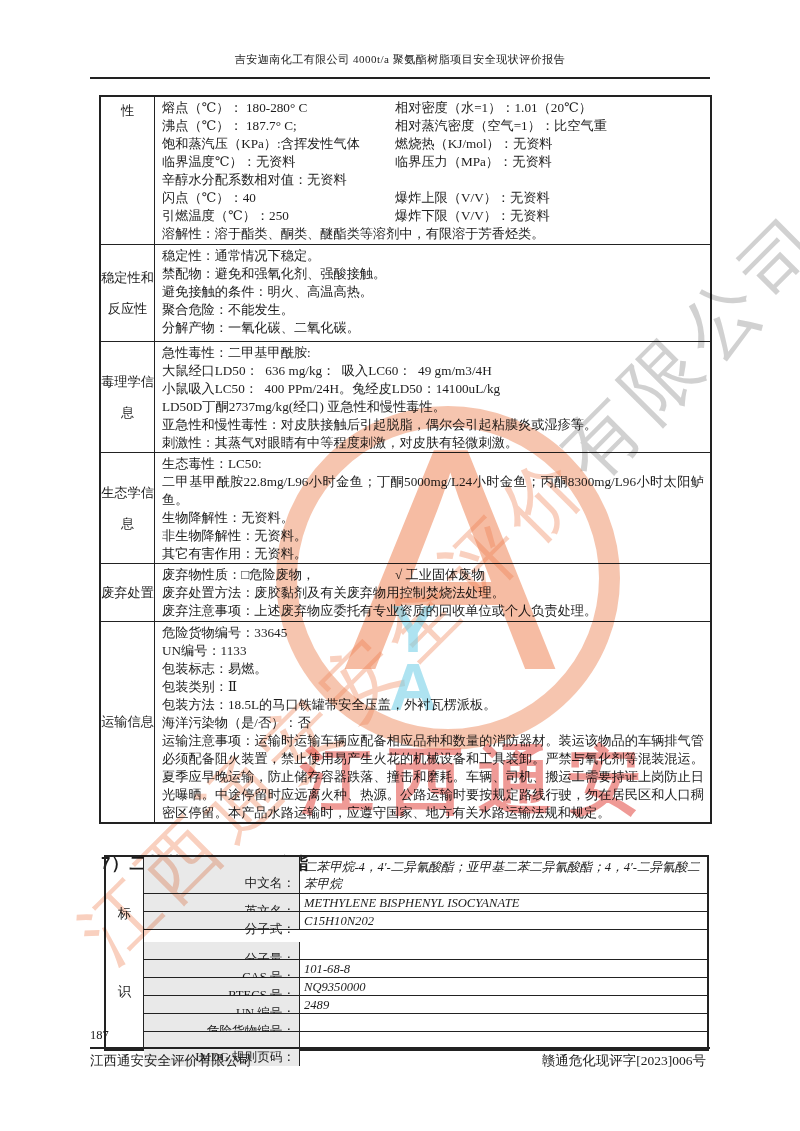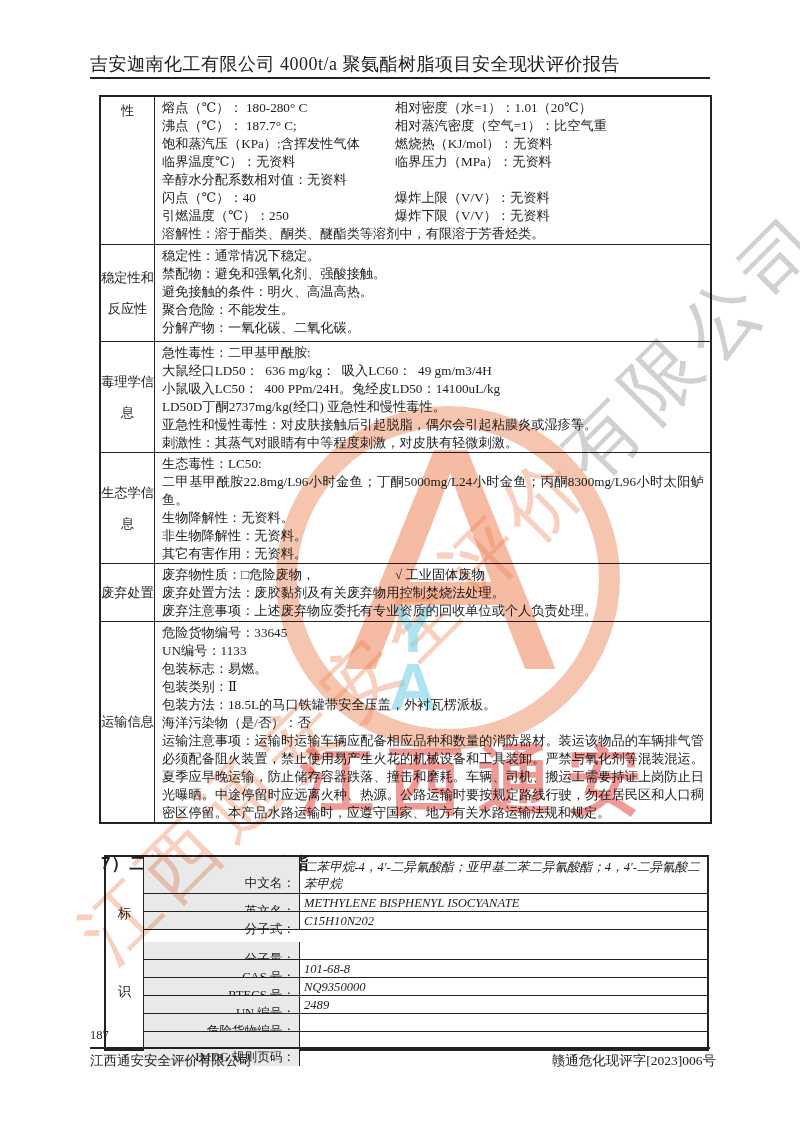--- a/index.html
+++ b/index.html
@@ -1,20 +1,20 @@
 <!DOCTYPE html>
 <html><head>
 <meta charset="utf-8">
 <style>
   html,body{margin:0;padding:0;background:#c8c8c8;}
   .page{position:relative;width:800px;height:1131px;margin:0 auto;background:#ffffff;
         font-family:"Liberation Serif","DejaVu Serif",serif;color:#1c1c1c;overflow:hidden;}
   
-  .hdr-title{position:absolute;top:52px;left:90px;width:620px;text-align:left;
-             font-size:18px;letter-spacing:.5px;white-space:nowrap;}
+  .hdr-title{position:absolute;top:52px;left:90px;width:620px;text-align:center;
+             font-size:11px;letter-spacing:.5px;white-space:nowrap;}
   .hdr-rule{position:absolute;top:77px;left:90px;width:620px;height:2px;background:#222;}
   
   .t1{position:absolute;top:95px;left:99px;width:611px;display:table;border-collapse:collapse;
       border:2px solid #222;font-size:13.2px;}
   .t1row{display:table-row;}
   .t1label{display:table-cell;width:53px;border-right:1.5px solid #222;border-bottom:1.5px solid #222;
            text-align:center;vertical-align:middle;line-height:31px;padding:0;}
   .t1row:last-child .t1label,.t1row:last-child .t1content{border-bottom:none;}
   .t1label.vtop{vertical-align:top;padding-top:4px;line-height:20px;}
   .t1content{display:table-cell;border-bottom:1.5px solid #222;vertical-align:top;
@@ -36,21 +36,21 @@
   .t2row{display:flex;border-bottom:1px solid #222;align-items:stretch;}
   .t2row:last-child{border-bottom:none;flex-direction:column;}
   .t2field{flex:none;width:156px;background:#e9e9e9;border-right:1.5px solid #222;
            text-align:right;padding:17px 4px 0 2px;box-sizing:border-box;
            display:flex;align-items:center;justify-content:flex-end;}
   .t2value{flex:1;padding:1px 2px 0 4px;line-height:16.5px;display:flex;align-items:center;font-style:italic;}
   
   .pg-num{position:absolute;top:1028px;left:90px;width:620px;text-align:left;font-size:12.5px;}
   .ft-rule{position:absolute;top:1047px;left:90px;width:620px;height:1.5px;background:#222;}
   .ft-left{position:absolute;top:1052px;left:90px;font-size:13.5px;}
-  .ft-right{position:absolute;top:1052px;left:96px;width:620px;text-align:right;font-size:13.5px;}
+  .ft-right{position:absolute;top:1052px;left:86px;width:620px;text-align:right;font-size:13.5px;}
   
   .wm{position:absolute;inset:0;pointer-events:none;z-index:4;mix-blend-mode:multiply;}
   .wm-diag{position:absolute;left:58px;top:912px;transform:rotate(-45deg);transform-origin:0 0;
            font-family:"Liberation Sans","DejaVu Sans",sans-serif;font-size:76px;letter-spacing:9px;
            white-space:nowrap;}
   .wm-diag .p1{color:rgba(240,138,96,0.40);}
   .wm-diag .p2{color:rgba(135,135,135,0.38);}
   .wm-ring{position:absolute;left:276px;top:406px;width:344px;height:344px;border-radius:50%;
            border:21px solid rgba(238,140,95,0.50);box-sizing:border-box;}
   .wm-A{position:absolute;left:295px;top:400px;width:310px;text-align:center;

